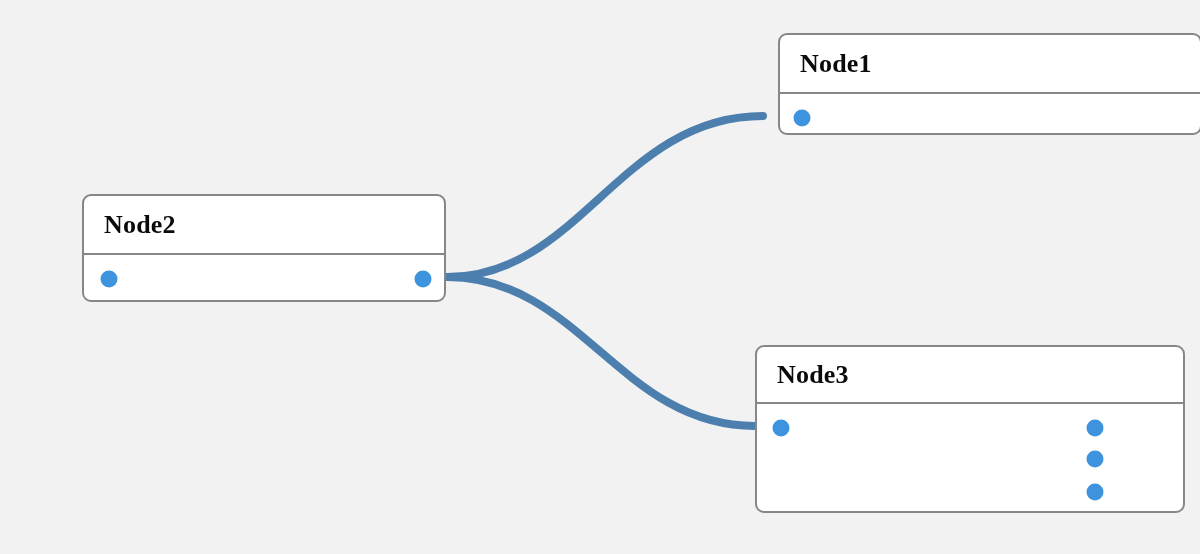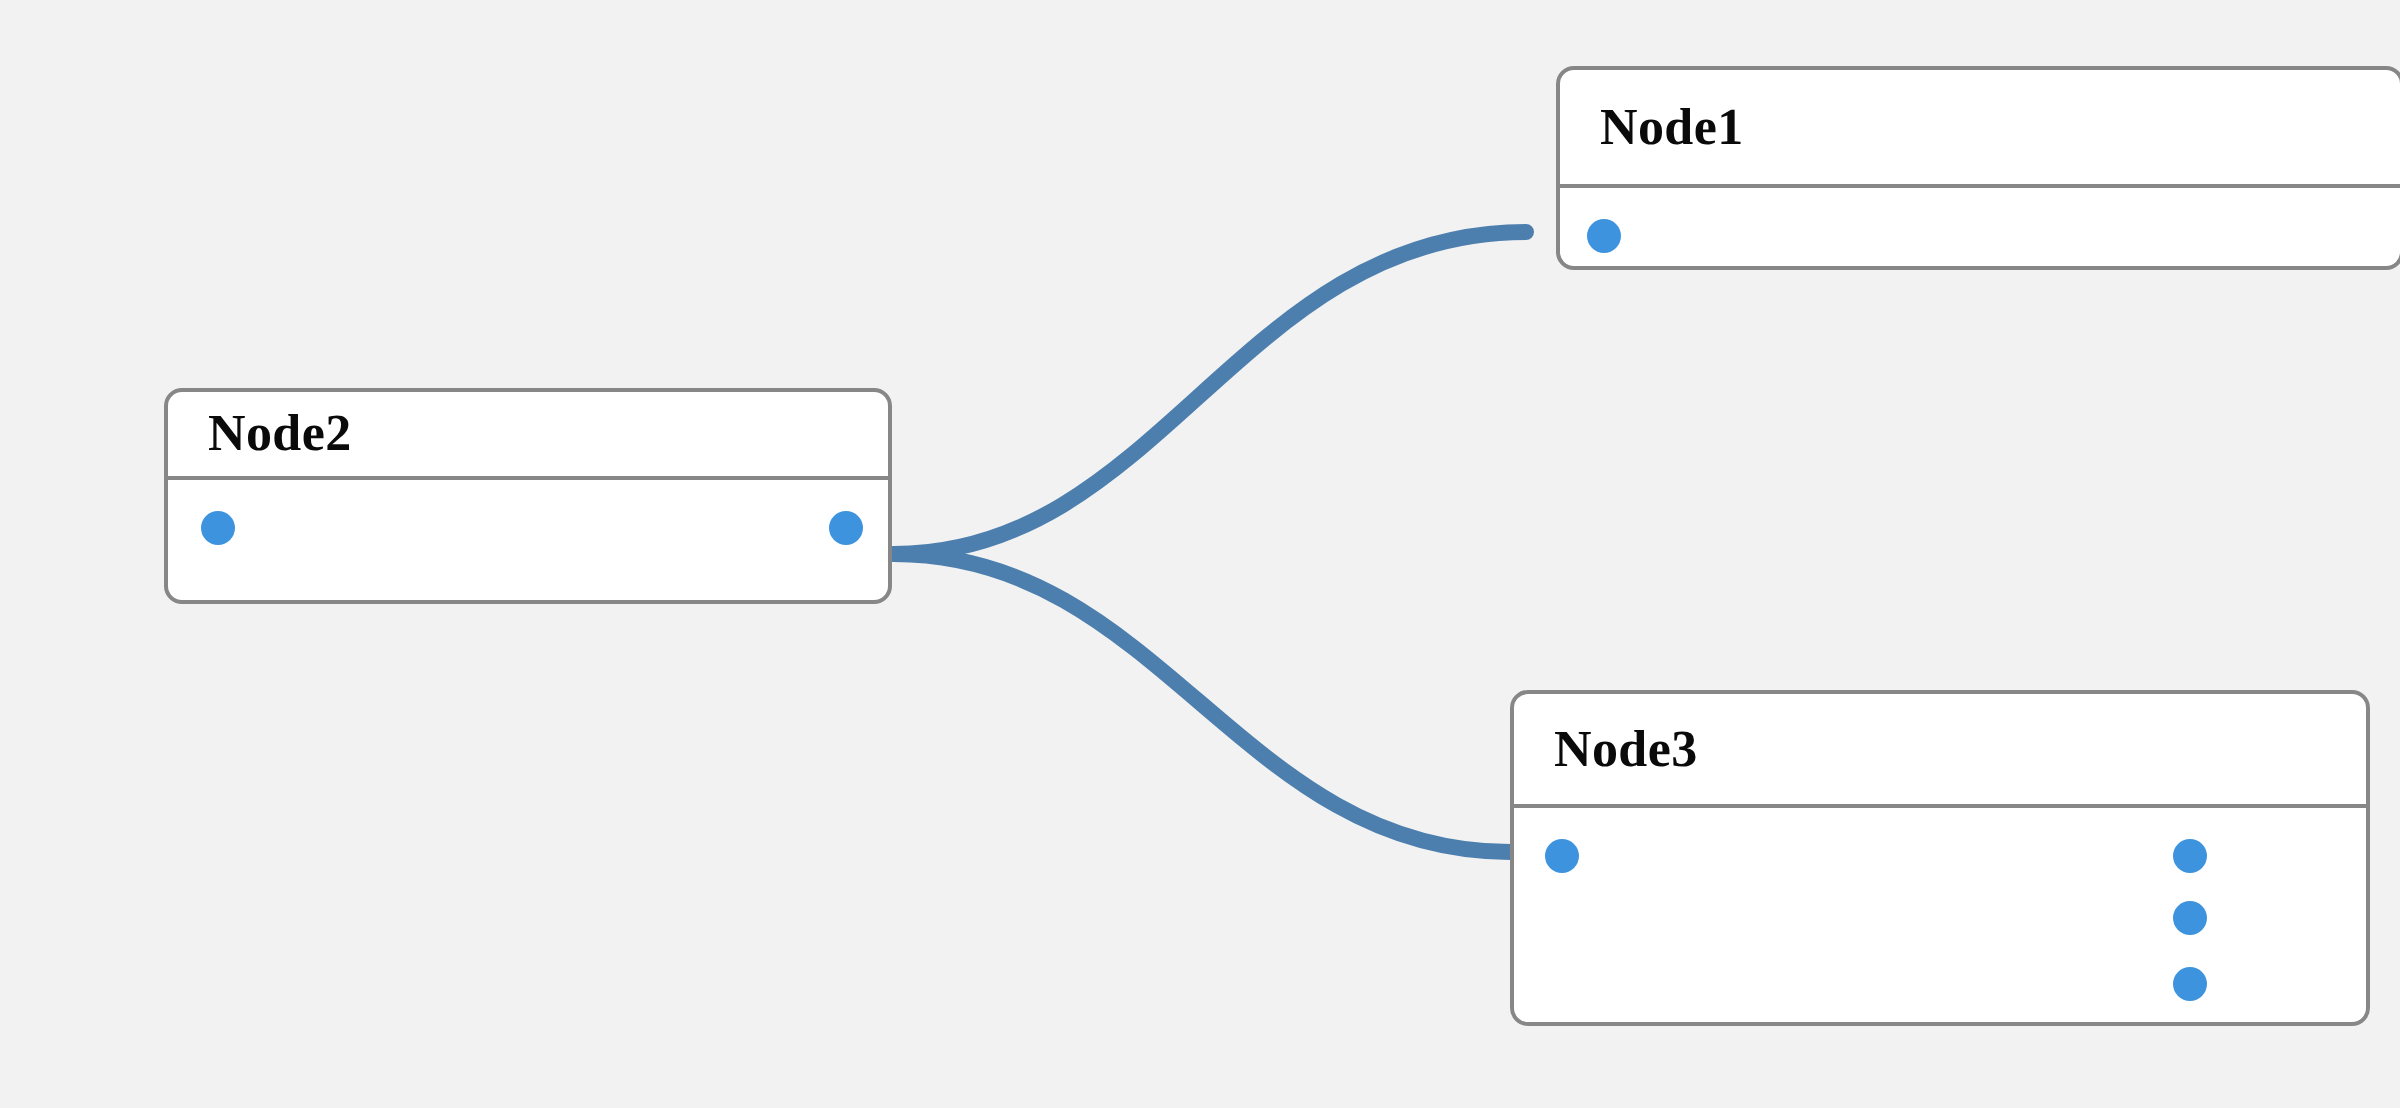--- a/index.html
+++ b/index.html
@@ -82,21 +82,21 @@
   <div class="node" style="left:778px; top:33px; width:424px; height:102px;">
     <div class="node-header" style="height:59px;">
       <span class="node-title">Node1</span>
     </div>
     <div class="node-body">
       <span class="port in" style="left:22px; top:24px;"></span>
     </div>
   </div>
 
   <div class="node" style="left:82px; top:194px; width:364px; height:108px;">
-    <div class="node-header" style="height:44px;">
+    <div class="node-header" style="height:59px;">
       <span class="node-title">Node2</span>
     </div>
     <div class="node-body">
       <span class="port in" style="left:25px; top:24px;"></span>
       <span class="port out" style="left:339px; top:24px;"></span>
     </div>
   </div>
 
   <div class="node" style="left:755px; top:345px; width:430px; height:168px;">
     <div class="node-header" style="height:57px;">

